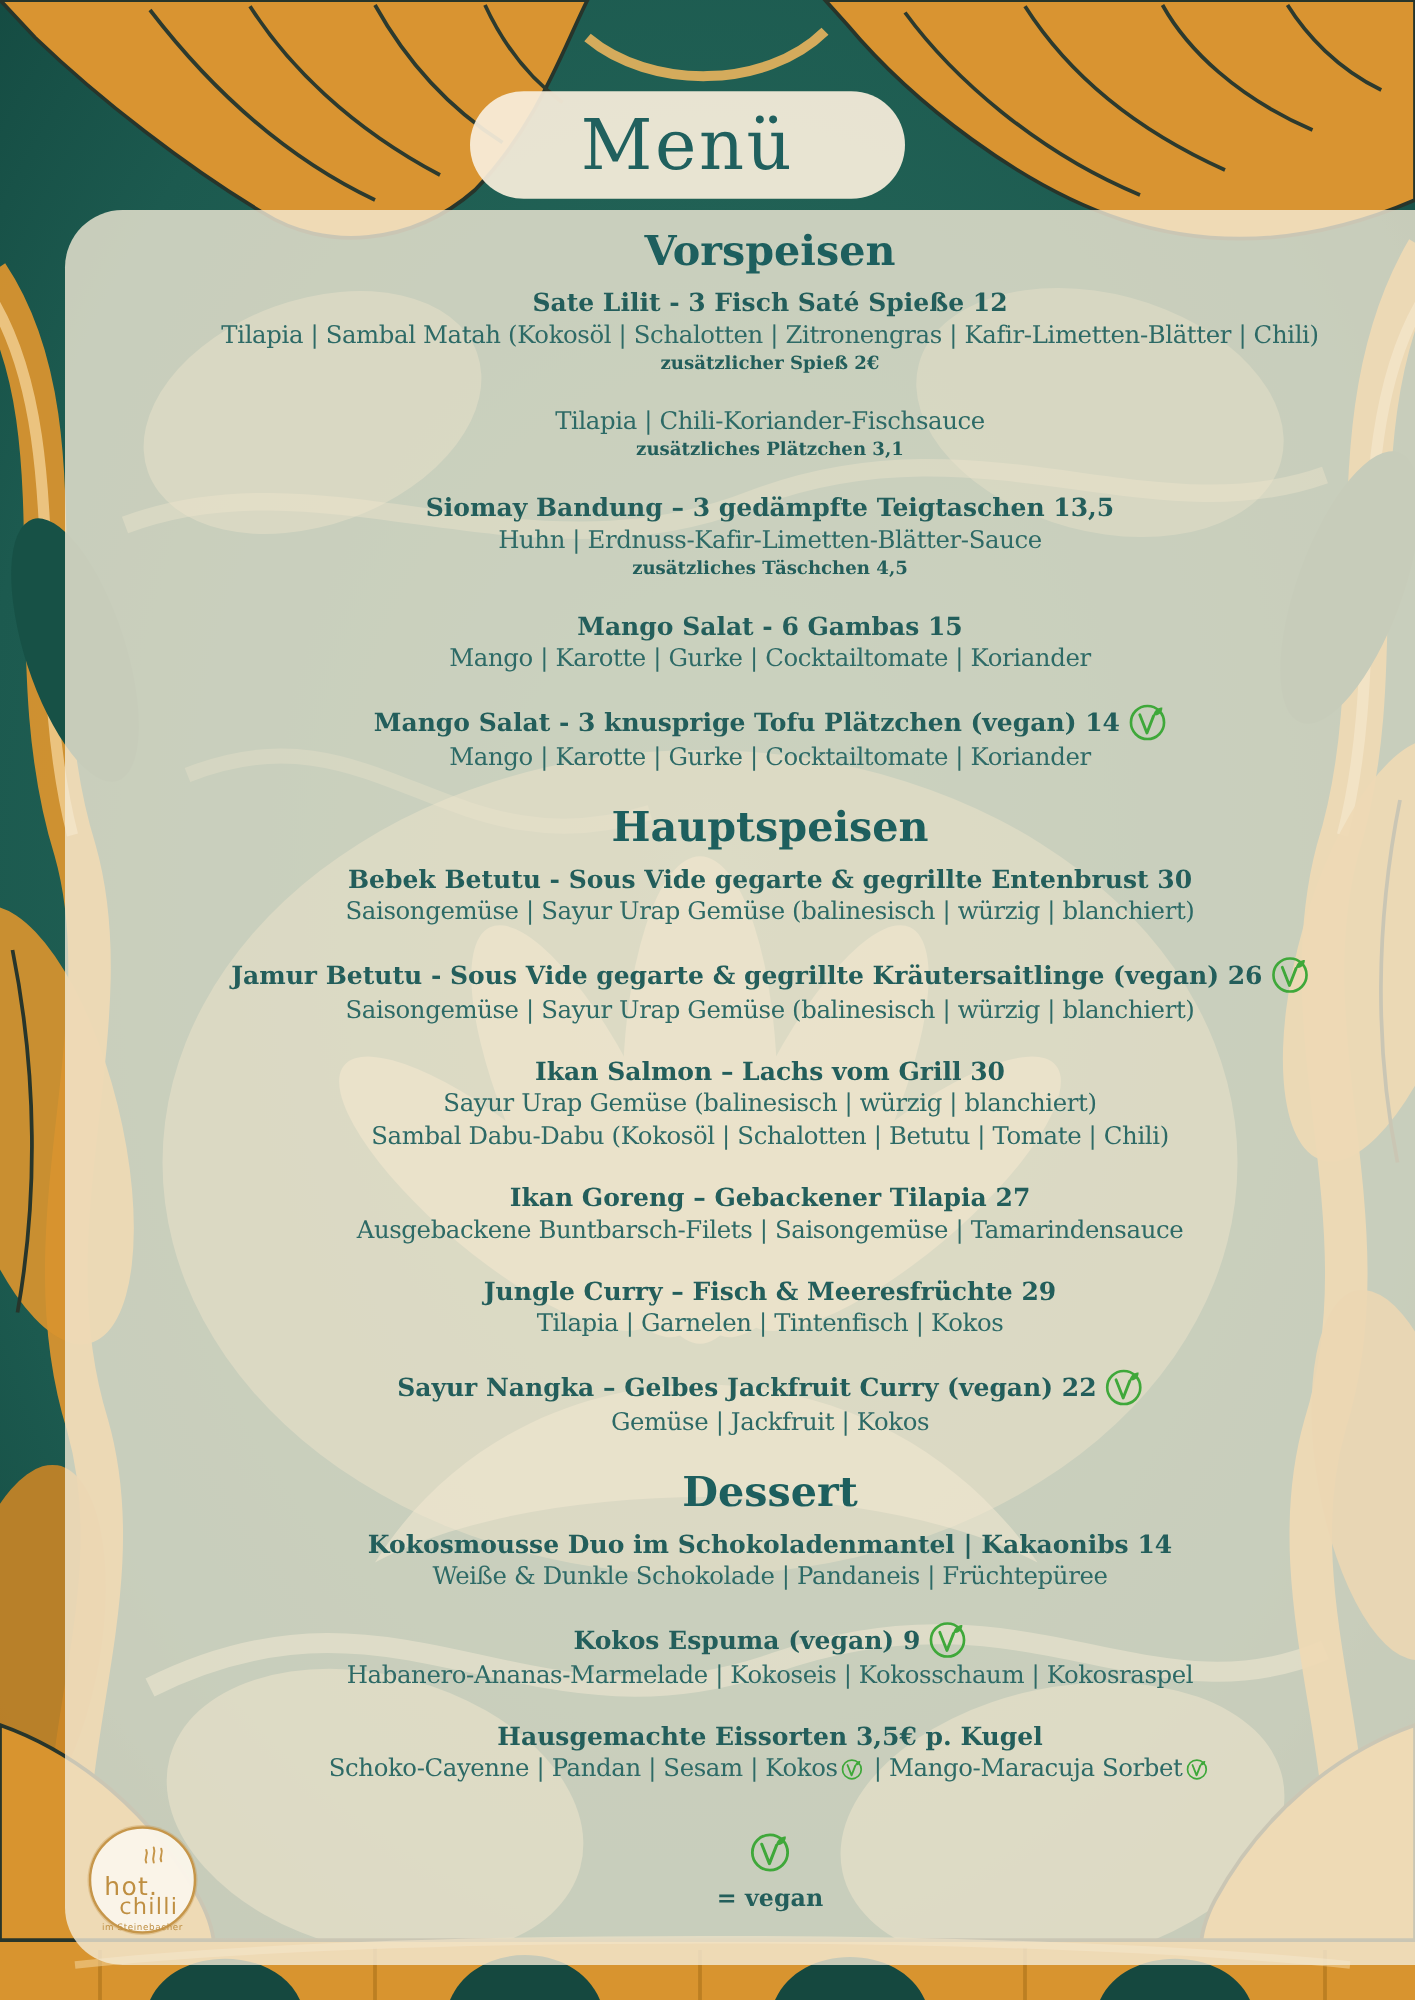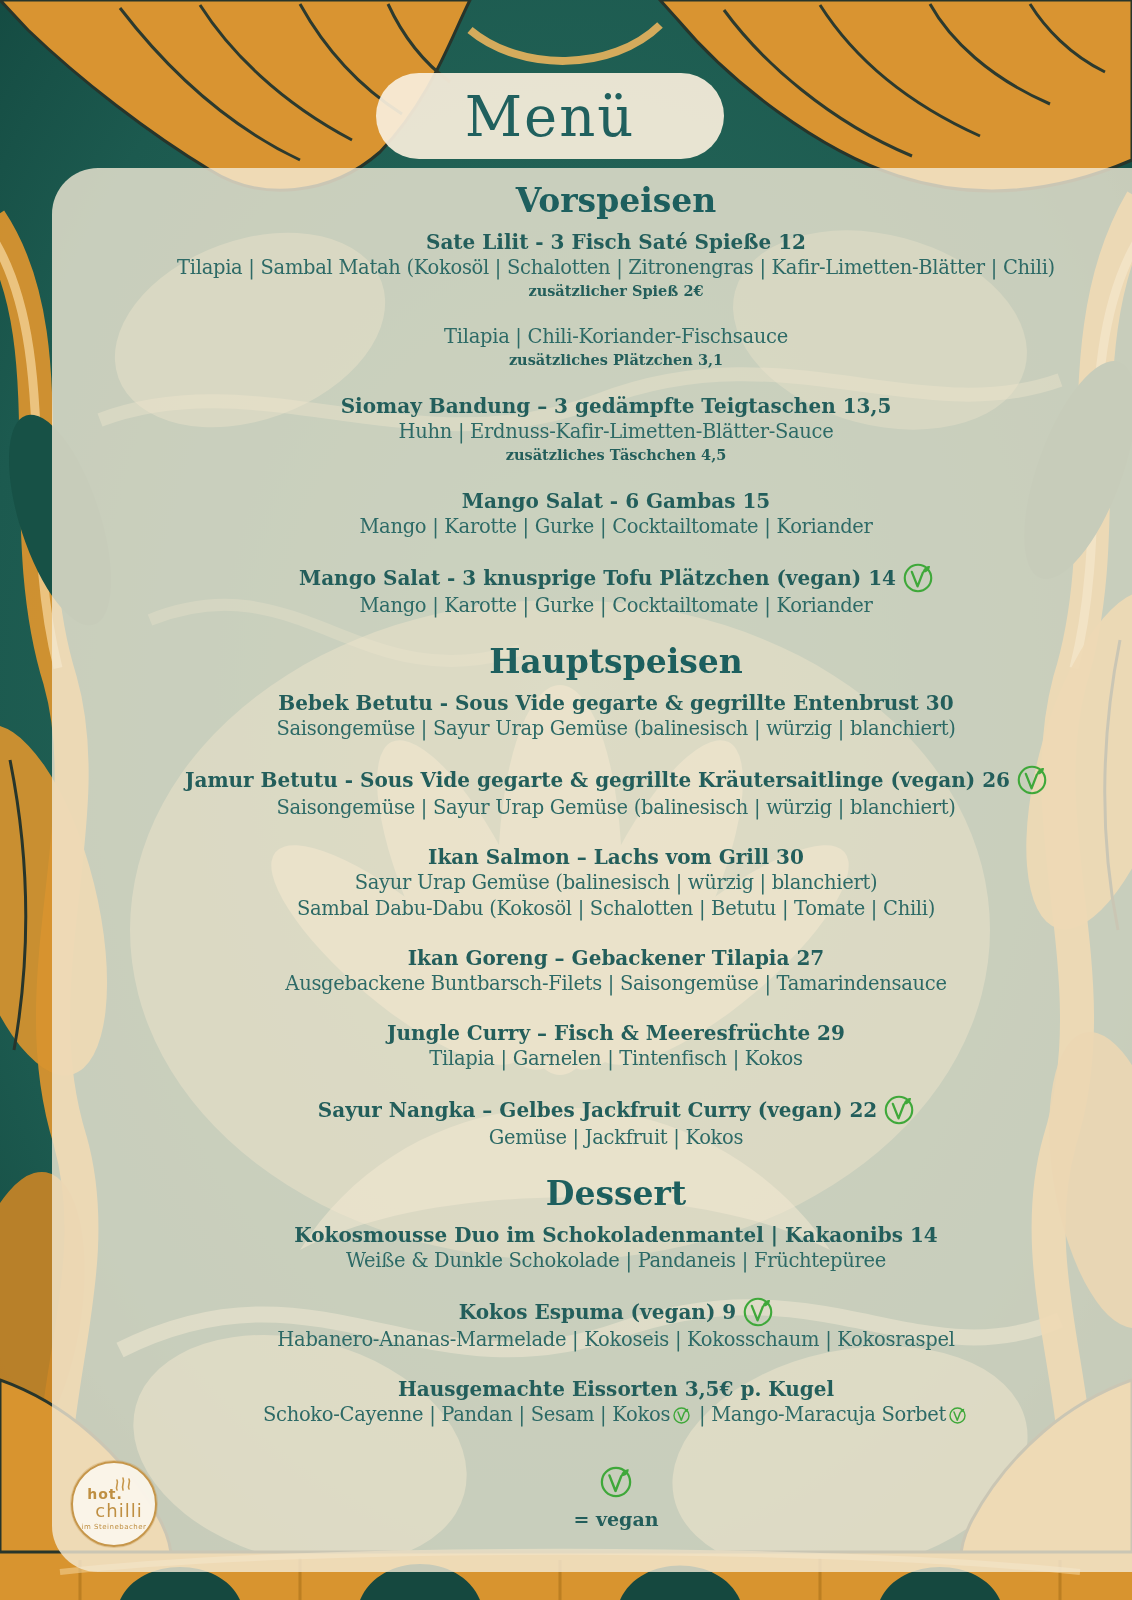--- a/index.html
+++ b/index.html
@@ -37,21 +37,21 @@
     margin-top:38px;display:flex;align-items:center;justify-content:center;gap:10px;
     font-weight:700;font-size:19px;color:#235e5b;flex-direction:column;
   }
   
   .logo{
     position:absolute;left:71px;top:1461px;width:82px;height:82px;z-index:3;
     background:rgba(250,245,233,0.97);border:2px solid #c6964a;border-radius:50%;
     box-shadow:0 0 0 1px rgba(198,150,74,0.35);
     font-family:"DejaVu Sans", sans-serif;color:#bf8f42;text-align:center;
   }
-  .logo .l1{font-size:14px;line-height:18px;margin-top:22px;letter-spacing:1px;margin-left:-18px;font-weight:bold;}
+  .logo .l1{font-size:20px;line-height:18px;margin-top:37px;letter-spacing:1px;margin-left:-18px;}
   .logo .l2{font-size:18px;line-height:16px;letter-spacing:1px;margin-left:10px;}
   .logo .sub{font-size:7px;line-height:9px;margin-top:4px;letter-spacing:0.5px;}
   .steam{position:absolute;top:9px;right:20px;}
 </style>
 </head>
 <body>
 
 <svg class="bg" viewBox="0 0 1132 1600" preserveAspectRatio="none">
   <defs>
     <radialGradient id="rg" cx="50%" cy="45%" r="80%">

